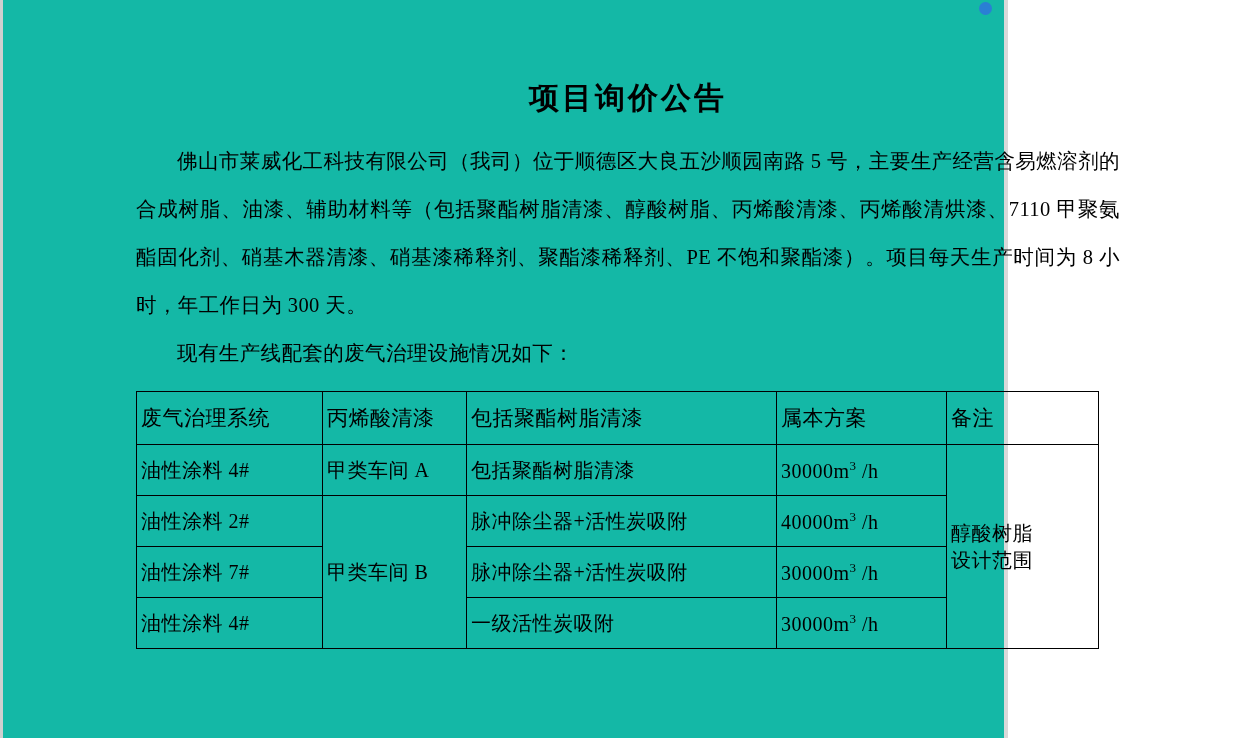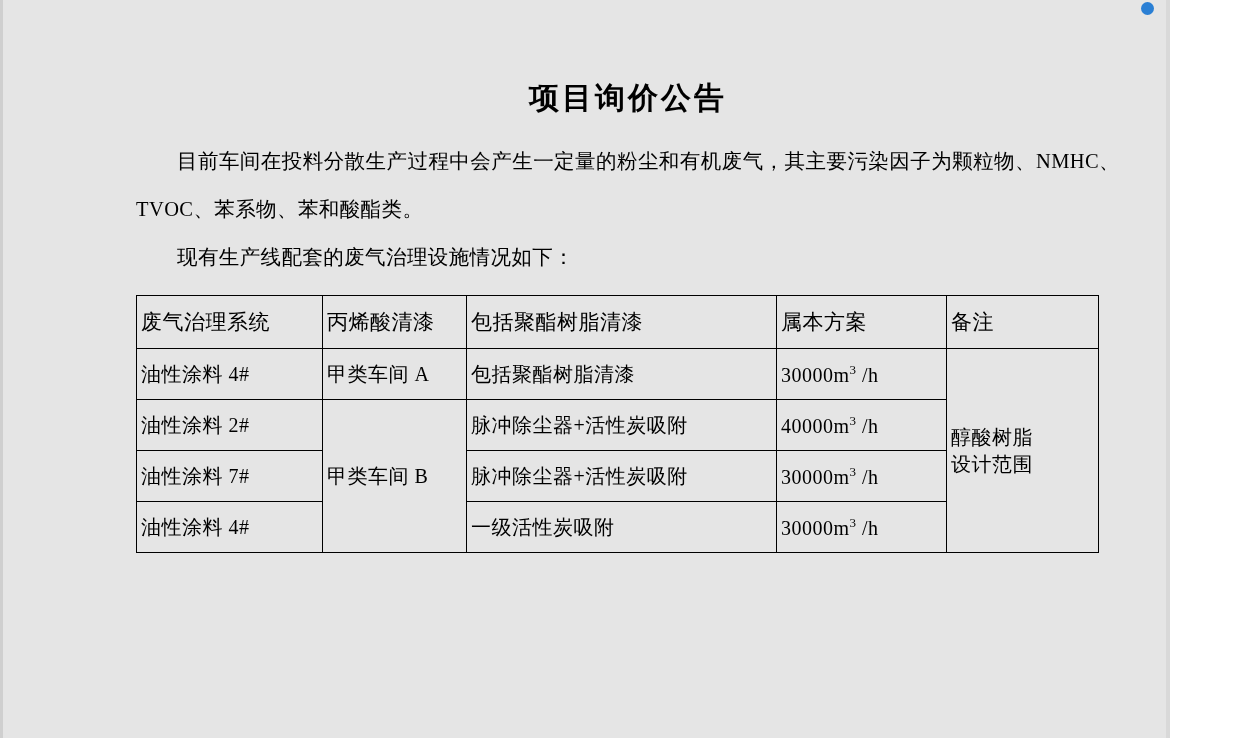--- a/index.html
+++ b/index.html
@@ -10,24 +10,24 @@
   body {
     width: 1260px;
     height: 738px;
     overflow: hidden;
     font-family: "Liberation Serif", serif;
     color: #000000;
     position: relative;
   }
   .page {
     position: relative;
-    width: 1170px;
+    width: 1008px;
     height: 738px;
     box-sizing: border-box;
-    background: #e5e5e5;
+    background: #14b8a6;
   }
   
   .left-edge {
     position: absolute;
     left: 0;
     top: 0;
     width: 3px;
     height: 738px;
     background: #cfcfcf;
   }
@@ -110,21 +110,21 @@
 <div class="page">
 
   <div class="left-edge"></div>
   <div class="right-edge"></div>
   <div class="top-right-dot"></div>
 
   <div class="content">
 
     <div class="doc-title">项目询价公告</div>
 
-    <p class="para tight">目前车间在投料分散生产过程中会产生一定量的粉尘和有机废气，其主要污染因子为颗粒物、NMHC、TVOC、苯系物、苯和酸酯类。</p>
+    <p class="para">佛山市莱威化工科技有限公司（我司）位于顺德区大良五沙顺园南路 5 号，主要生产经营含易燃溶剂的合成树脂、油漆、辅助材料等（包括聚酯树脂清漆、醇酸树脂、丙烯酸清漆、丙烯酸清烘漆、7110 甲聚氨酯固化剂、硝基木器清漆、硝基漆稀释剂、聚酯漆稀释剂、PE 不饱和聚酯漆）。项目每天生产时间为 8 小时，年工作日为 300 天。</p>
     <p class="para tight">现有生产线配套的废气治理设施情况如下：</p>
 
     <table class="gas-table">
       <colgroup>
         <col class="col1">
           <col class="col2">
           <col class="col3">
           <col class="col4">
           <col class="col5">
       </colgroup>

